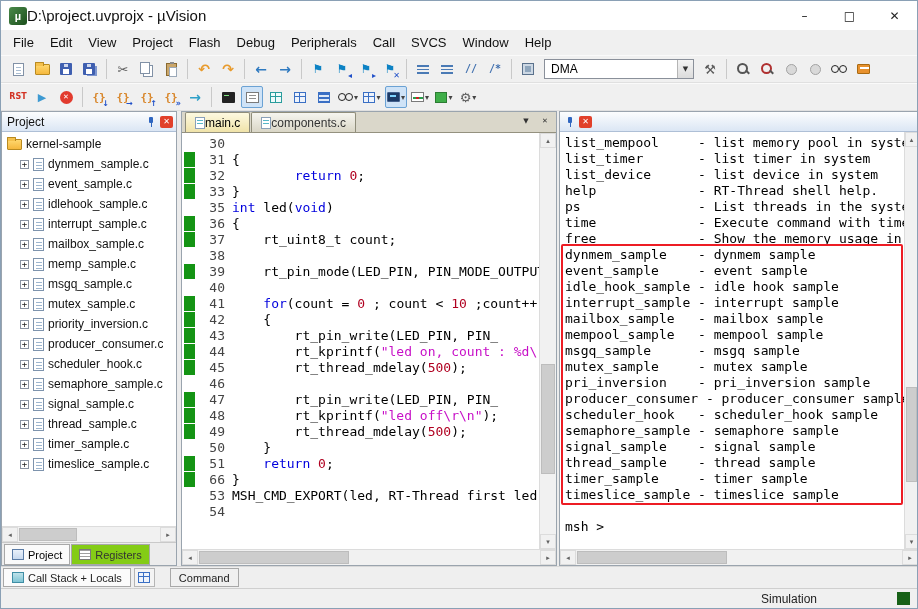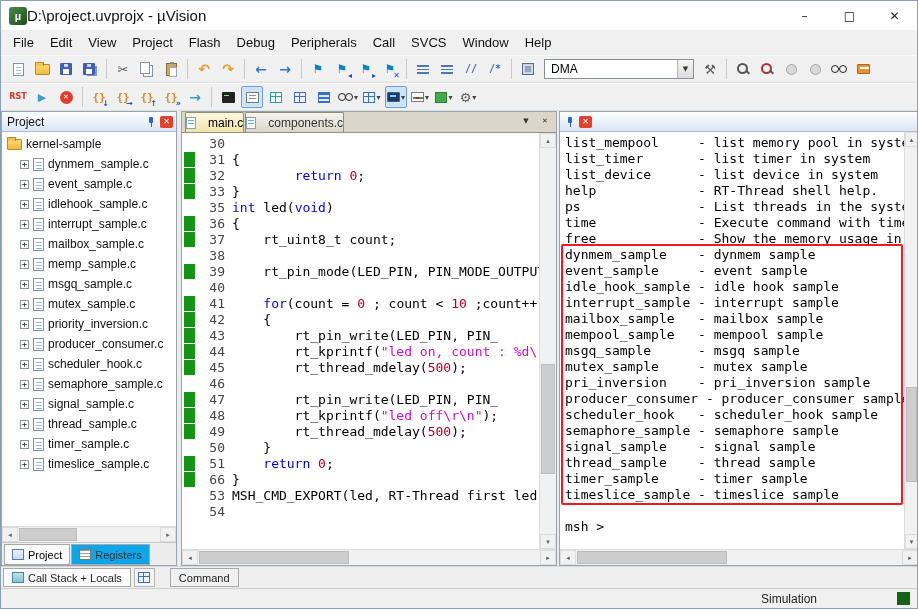--- a/index.html
+++ b/index.html
@@ -110,29 +110,29 @@
   .sb-btn { width:16px; height:15px; display:flex; align-items:center; justify-content:center; font-size:7px; color:#606060; background:#f1f1f1; border:1px solid #dcdcdc; flex:none; font-family:"DejaVu Sans",sans-serif; }
   .sb-track { flex:1; height:15px; position:relative; }
   .sb-thumb { position:absolute; top:1px; height:13px; background:#cdcdcd; border:1px solid #bdbdbd; }
   .vscroll { width:17px; border-left:1px solid #dcdcdc; background:#f1f1f1; display:flex; flex-direction:column; flex:none; }
   .vscroll.narrow { width:14px; }
   .sb-vtrack { flex:1; position:relative; }
   .sb-vthumb { position:absolute; left:1px; right:1px; background:#cdcdcd; border:1px solid #bdbdbd; }
 
   
   .side-tabs { height:23px; background:#ececec; display:flex; align-items:flex-start; padding:1px 0 0 2px; gap:1px; border-top:1px solid #c9c9c9; flex:none; }
-  .side-tab { display:flex; align-items:center; gap:4px; height:21px; padding:0 7px; font-size:11px; border:1px solid #a8a8a8; background:#0ea5e9; color:#333; }
+  .side-tab { display:flex; align-items:center; gap:4px; height:21px; padding:0 7px; font-size:11px; border:1px solid #a8a8a8; background:#84cc16; color:#333; }
   .side-tab.active { background:#fafafa; color:#000; }
   .ptab-icon { width:12px; height:11px; border:1px solid #5b7ca6; background:linear-gradient(#eaf1fa,#c8d9ee); }
   .rtab-icon { width:12px; height:11px; border:1px solid #7a7a7a; background:repeating-linear-gradient(to bottom,#9f9f9f 0 1px,#fff 1px 3px); }
 
   
   .etabbar { height:21px; background:#dad7ca; display:flex; align-items:flex-end; border-bottom:1px solid #94917f; padding-left:3px; flex:none; }
   .etabs { display:flex; align-items:flex-end; }
-  .etab { height:20px; display:flex; align-items:center; gap:12px; padding:0 0; font-size:12px; border:1px solid #8f8d7a; border-bottom:none; border-radius:2px 2px 0 0; background:linear-gradient(#f6f5ef,#d9d6c6); margin-right:1px; color:#333; white-space:nowrap;justify-content:center; }
+  .etab { height:20px; display:flex; align-items:center; gap:0; padding:0 9px; font-size:12px; border:1px solid #8f8d7a; border-bottom:none; border-radius:2px 2px 0 0; background:linear-gradient(#f6f5ef,#d9d6c6); margin-right:1px; color:#333; white-space:nowrap;justify-content:center; }
   .etab.active { background:linear-gradient(#fdf9e0,#f0e3a9); color:#000; }
   .tabicon { width:10px; height:12px; background:#fff; border:1px solid #8aa0b8; position:relative; flex:none; }
   .tabicon::after { content:""; position:absolute; left:1px; top:2px; width:6px; height:6px; background:repeating-linear-gradient(to bottom,#58b7c8 0 1px,transparent 1px 3px); }
   .etab-btn { width:16px; height:16px; display:flex; align-items:center; justify-content:center; font-size:7px; color:#333; margin:0 3px 3px 0; font-family:"DejaVu Sans",sans-serif; }
   .ebody { flex:1; display:flex; min-height:0; }
   .code-col { flex:1; overflow:hidden; padding-top:2px; background:#fff; font-family:"DejaVu Sans Mono",monospace; font-size:13px; }
   .code-line { display:flex; align-items:center; height:16px; }
   .chg { width:11px; height:15px; margin:0 3px 0 2px; flex:none; background:transparent; }
   .chg.on { background:var(--grn); }
   .lnum { width:34px; text-align:right; padding-right:7px; color:#444; flex:none; }

